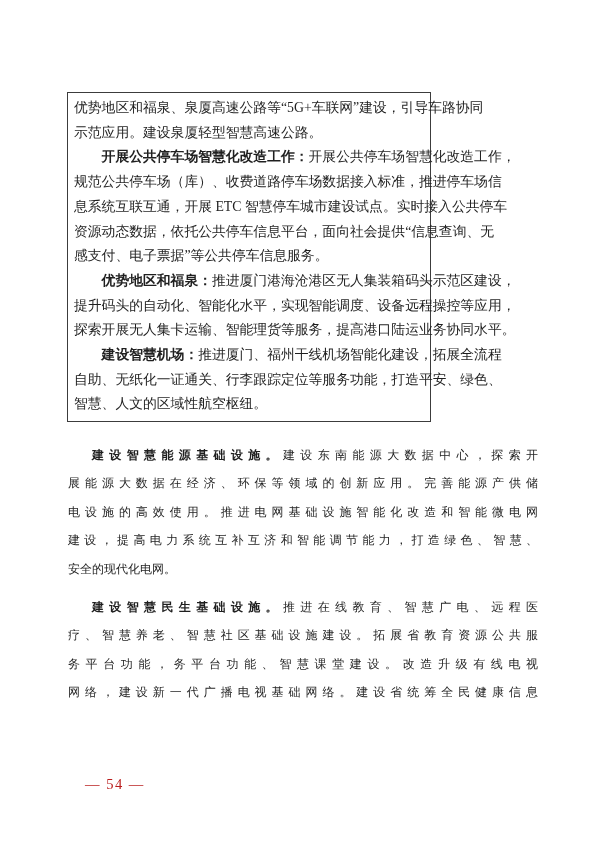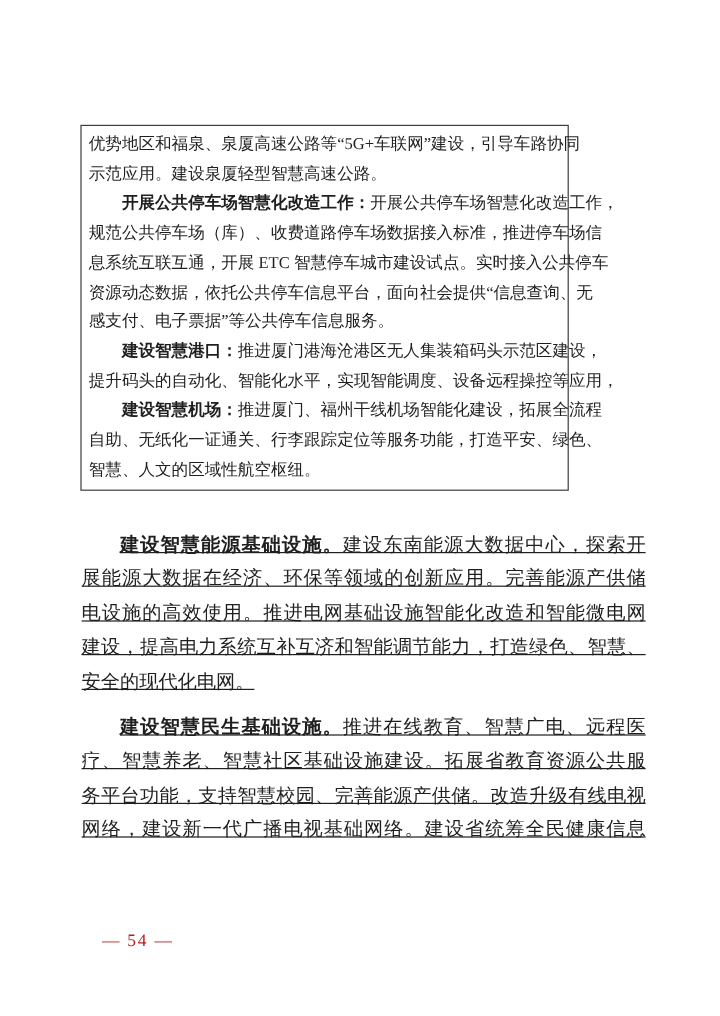--- a/index.html
+++ b/index.html
@@ -8,36 +8,35 @@
     width: 600px;
     height: 847px;
     background: #ffffff;
     overflow: hidden;
     font-family: "Liberation Serif", "DejaVu Serif", serif;
     color: #1f1f1f;
   }
   .boxed-section {
     position: absolute;
     left: 67px;
-    top: 104px;
-    width: 407px;
+    top: 92px;
+    width: 364px;
     box-sizing: border-box;
     border: 1.5px solid #3c3c3c;
     padding: 3px 4px 4px 6px;
     font-size: 13.8px;
     line-height: 24.7px;
   }
   .body-text {
     position: absolute;
     left: 68px;
     top: 441px;
     width: 470px;
-    font-size: 16px;
+    font-size: 12px;
     line-height: 28.4px;
-    text-decoration: underline;
   }
   .body-text .para + .para { margin-top: 10px; }
   .line {
     text-align: justify;
     text-align-last: justify;
     white-space: nowrap;
   }
   .line.lastline { text-align-last: left; }
   .line.indent { text-indent: 2em; }
   .bold {
@@ -63,38 +62,39 @@
         <div class="line lastline"><span>示范应用。建设泉厦轻型智慧高速公路。</span></div>
       </div>
       <div class="para">
         <div class="line indent"><span class="bold">开展公共停车场智慧化改造工作：</span><span>开展公共停车场智慧化改造工作，</span></div>
         <div class="line"><span>规范公共停车场（库）、收费道路停车场数据接入标准，推进停车场信</span></div>
         <div class="line"><span>息系统互联互通，开展 ETC 智慧停车城市建设试点。实时接入公共停车</span></div>
         <div class="line"><span>资源动态数据，依托公共停车信息平台，面向社会提供“信息查询、无</span></div>
         <div class="line lastline"><span>感支付、电子票据”等公共停车信息服务。</span></div>
       </div>
       <div class="para">
-        <div class="line indent"><span class="bold">建设智慧港口：</span><span>推进厦门港海沧港区无人集装箱码头示范区建设，</span></div>
+        <div class="line indent"><span class="bold">优势地区和福泉：</span><span>推进厦门港海沧港区无人集装箱码头示范区建设，</span></div>
         <div class="line"><span>提升码头的自动化、智能化水平，实现智能调度、设备远程操控等应用，</span></div>
+        <div class="line lastline"><span>探索开展无人集卡运输、智能理货等服务，提高港口陆运业务协同水平。</span></div>
       </div>
       <div class="para">
         <div class="line indent"><span class="bold">建设智慧机场：</span><span>推进厦门、福州干线机场智能化建设，拓展全流程</span></div>
         <div class="line"><span>自助、无纸化一证通关、行李跟踪定位等服务功能，打造平安、绿色、</span></div>
         <div class="line lastline"><span>智慧、人文的区域性航空枢纽。</span></div>
       </div>
     </div>
   <div class="body-text" id="body-text">
       <div class="para">
         <div class="line indent"><span class="bold">建设智慧能源基础设施。</span><span>建设东南能源大数据中心，探索开</span></div>
         <div class="line"><span>展能源大数据在经济、环保等领域的创新应用。完善能源产供储</span></div>
         <div class="line"><span>电设施的高效使用。推进电网基础设施智能化改造和智能微电网</span></div>
         <div class="line"><span>建设，提高电力系统互补互济和智能调节能力，打造绿色、智慧、</span></div>
         <div class="line lastline"><span>安全的现代化电网。</span></div>
       </div>
       <div class="para">
         <div class="line indent"><span class="bold">建设智慧民生基础设施。</span><span>推进在线教育、智慧广电、远程医</span></div>
         <div class="line"><span>疗、智慧养老、智慧社区基础设施建设。拓展省教育资源公共服</span></div>
-        <div class="line"><span>务平台功能，支持智慧校园、完善能源产供储。改造升级有线电视</span></div>
+        <div class="line"><span>务平台功能，务平台功能、智慧课堂建设。改造升级有线电视</span></div>
         <div class="line"><span>网络，建设新一代广播电视基础网络。建设省统筹全民健康信息</span></div>
       </div>
     </div>
   <div class="footer-pagenum">— 54 —</div>
 </div>
 
 </body></html>

